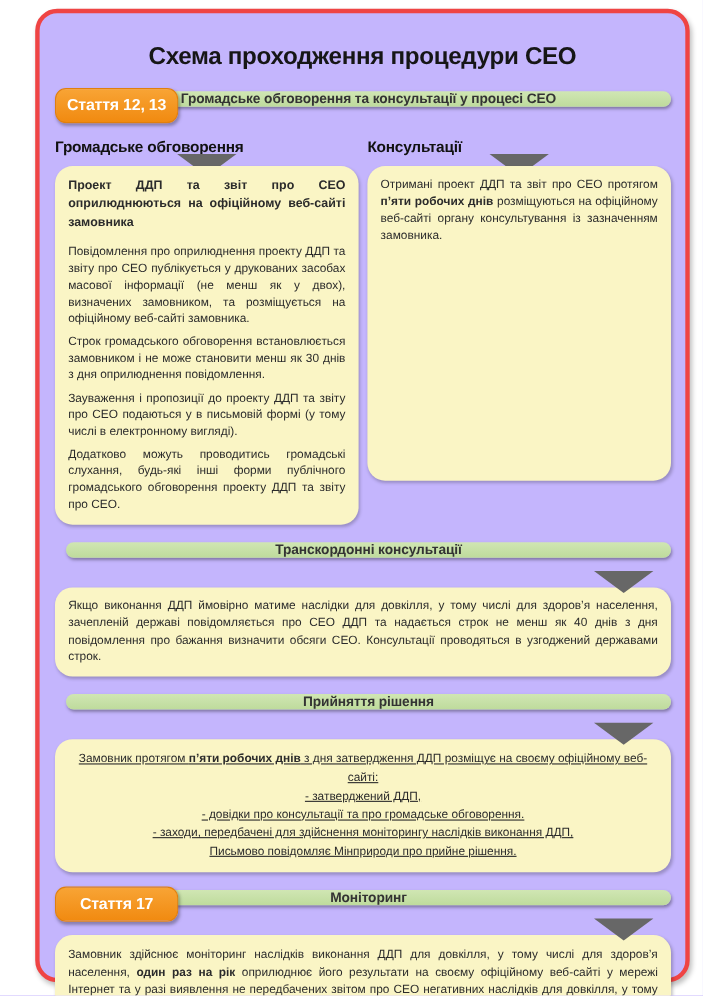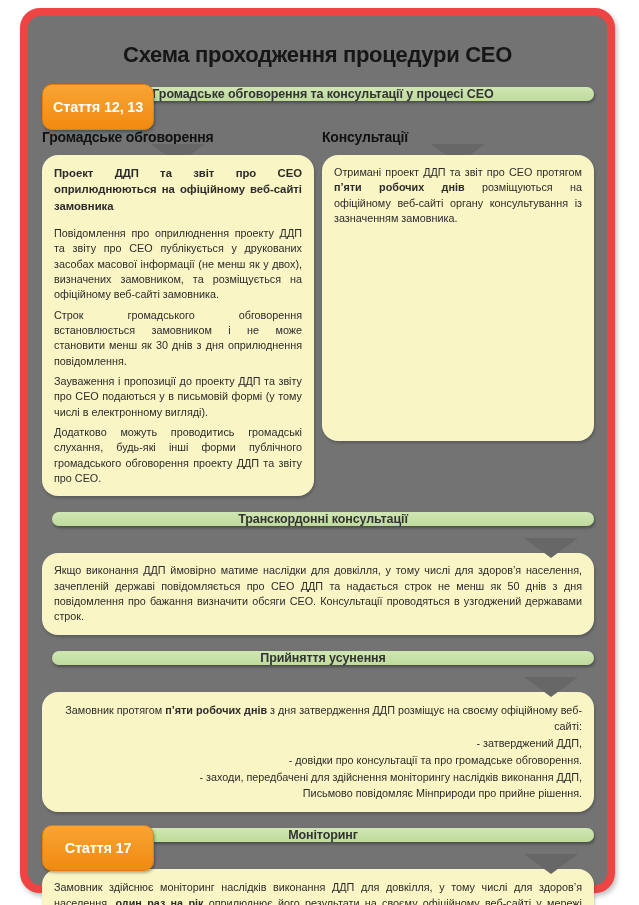--- a/index.html
+++ b/index.html
@@ -2,40 +2,40 @@
 <html><head>
 <meta charset="utf-8">
 <style>
   * { box-sizing: border-box; }
   html,body { margin:0; padding:0; }
   body {
     width:639px; height:905px; background:#ffffff; position:relative;
     font-family:"Liberation Sans", sans-serif; -webkit-font-smoothing:antialiased;
   }
   .frame {
-    position:absolute; left:20px; top:8px; width:595px; height:885px;
-    background:#737373; border:8px solid #ef4444; border-radius:20px;
+    position:absolute; left:32px; top:8px; width:595px; height:885px;
+    background:#c4b5fd; border:4px solid #ef4444; border-radius:20px;
     box-shadow:2px 3px 5px rgba(0,0,0,0.25);
   }
   .title {
     margin:26px 10px 0; text-align:center; font-size:22px; font-weight:bold;
     color:#161616; letter-spacing:-0.3px;
   }
   .secrow { position:relative; height:34px; margin:0 13px 0 14px; z-index:2; }
   .secrow.first { margin-top:16px; }
   .secrow.after-box { margin-top:13px; }
   .bar {
     position:absolute; left:10px; right:0; top:3px; height:14px;
     background:linear-gradient(#d0e6b3, #bedb9c);
     border-radius:14px; box-shadow:1px 2px 3px rgba(0,0,0,0.35);
     display:flex; align-items:center; justify-content:center;
   }
   .bar-label { font-size:12.5px; font-weight:bold; color:#333; letter-spacing:-0.1px; }
   .badge {
-    position:absolute; left:0; top:0; width:112px; height:46px;
+    position:absolute; left:0; top:0; width:112px; height:32px;
     background:linear-gradient(#f8a435, #f18a10);
     border:1px solid #e07f0e; border-radius:10px;
     box-shadow:1px 2px 3px rgba(0,0,0,0.3);
     display:flex; align-items:center; justify-content:center;
     font-size:14.5px; font-weight:bold; color:#ffffff; z-index:2; letter-spacing:-0.2px;
   }
   .tri {
     width:0; height:0;
     border-left:27px solid transparent; border-right:27px solid transparent;
     border-top:20px solid #676767;
@@ -49,21 +49,21 @@
     background:#faf5c5; border-radius:16px; box-shadow:1px 2px 3px rgba(0,0,0,0.22);
     padding:10px 12px; font-size:10.8px; line-height:1.42; color:#2b2b2b;
     position:relative; z-index:1;
   }
   .ybox p { margin:0 0 5px; text-align:justify; }
   .ybox p:last-child { margin-bottom:0; }
   .tall { min-height:286px; }
   .bold-head { font-weight:bold; font-size:11.3px; line-height:1.45; margin-bottom:12px !important; }
   .gap-top { margin-top:17px !important; }
   .full { margin:10px 13px 0 14px; }
-  .s3box p, .s3box .list-line { text-align:right; line-height:1.55; margin:0; }
+  .s3box p, .s3box .list-line { text-align:center; line-height:1.55; margin:0;text-decoration:underline; }
   .s4box p { line-height:1.5; }
   b { font-weight:bold; }
 </style>
 </head>
 <body>
 
 <div class="frame">
 
   <h1 class="title">Схема проходження процедури СЕО</h1>
 
@@ -95,26 +95,26 @@
     </div>
   </div>
 
   <div class="secrow after-box">
     <div class="bar">
       <span class="bar-label">Транскордонні консультації</span>
     </div>
     <div class="tri tri-right"></div>
   </div>
   <div class="ybox full">
-    <p>Якщо виконання ДДП ймовірно матиме наслідки для довкілля, у тому числі для здоров’я населення, зачепленій державі повідомляється про СЕО ДДП та надається строк не менш як 50 днів з дня повідомлення про бажання визначити обсяги СЕО. Консультації проводяться в узгоджений державами строк.</p>
+    <p>Якщо виконання ДДП ймовірно матиме наслідки для довкілля, у тому числі для здоров’я населення, зачепленій державі повідомляється про СЕО ДДП та надається строк не менш як 40 днів з дня повідомлення про бажання визначити обсяги СЕО. Консультації проводяться в узгоджений державами строк.</p>
   </div>
 
   <div class="secrow after-box">
     <div class="bar">
-      <span class="bar-label">Прийняття усунення</span>
+      <span class="bar-label">Прийняття рішення</span>
     </div>
     <div class="tri tri-right"></div>
   </div>
   <div class="ybox full s3box">
     <p><span>Замовник протягом </span><b>п’яти робочих днів</b><span> з дня затвердження ДДП розміщує на своєму офіційному веб-сайті:</span></p>
     <div class="list-line">- затверджений ДДП,</div>
     <div class="list-line">- довідки про консультації та про громадське обговорення.</div>
     <div class="list-line">- заходи, передбачені для здійснення моніторингу наслідків виконання ДДП,</div>
     <p>Письмово повідомляє Мінприроди про прийне рішення.</p>
   </div>

